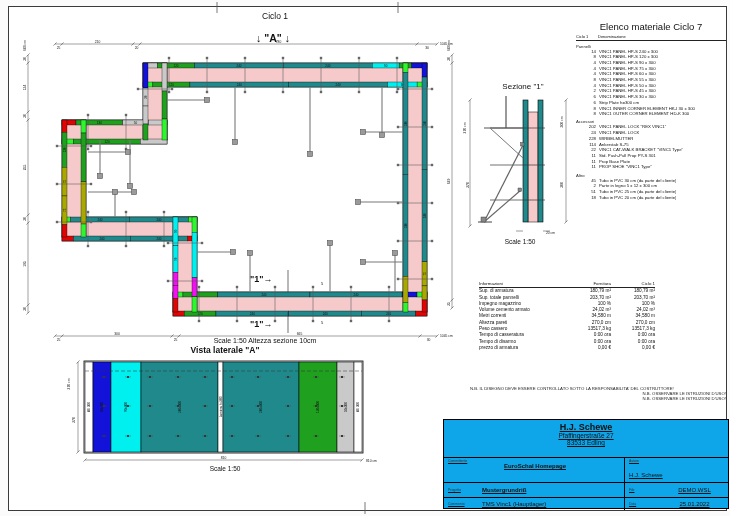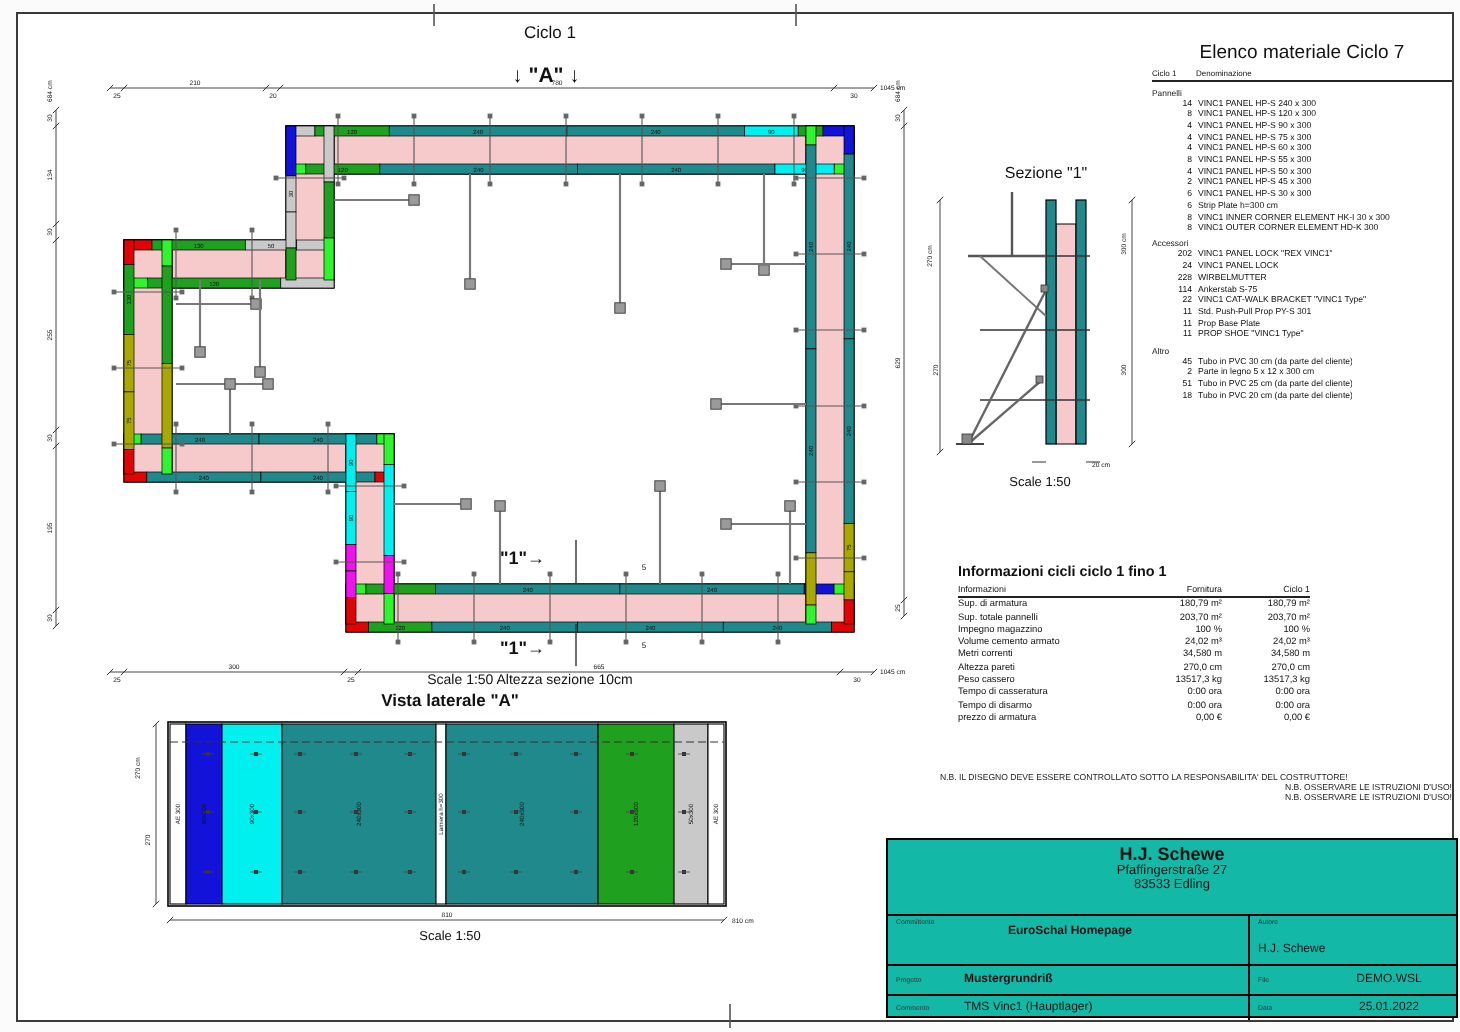--- a/index.html
+++ b/index.html
@@ -27,21 +27,21 @@
   .info-row.head{border-bottom:0.7px solid #222;font-size:4.4px;}
   .i-l{flex:1;}
   .i-c2{width:56px;text-align:right;flex:none;}
   .i-c3{width:44px;text-align:right;flex:none;}
   
   #nb{position:absolute;left:470px;top:386px;width:256px;text-align:right;
       font-size:4.3px;line-height:5.2px;color:#222;}
   #nb div:first-child{text-align:left;}
   
   #tblock{position:absolute;left:443px;top:419px;width:284px;height:88px;
-          border:1px solid #000;color:#111;background:#14b8a6;}
+          border:1px solid #000;color:#111;background:#0ea5e9;text-decoration:underline;}
   .tb-r1{height:35px;border-bottom:0.8px solid #000;text-align:center;padding-top:2px;}
   .tb-company{font-size:9px;font-weight:bold;}
   .tb-addr{font-size:6.5px;}
   .tb-row{display:flex;border-bottom:0.8px solid #000;}
   .tb-row:last-child{border-bottom:none;}
   .tb-cell{position:relative;padding:1px 2px 1px 4px;box-sizing:border-box;}
   .tb-left{width:181px;border-right:0.8px solid #000;flex:none;}
   .tb-right{flex:1;}
   .tb-lab{font-size:3.4px;color:#333;display:block;}
   .tb-val{font-size:6px;}
@@ -588,21 +588,20 @@
         <span class="el-desc">Tubo in PVC 25 cm (da parte del cliente)</span>
       </div>
       <div class="el-row">
         <span class="el-qty">18</span>
         <span class="el-desc">Tubo in PVC 20 cm (da parte del cliente)</span>
       </div>
     </div>
 </div>
 
 <div id="info">
-  <div class="info-title">Informazioni cicli  ciclo 1 fino 1</div>
   <div id="info-body">
       <div class="info-row head">
         <span class="i-l">Informazioni</span>
         <span class="i-c2">Fornitura</span>
         <span class="i-c3">Ciclo 1</span>
       </div>
       <div class="info-row">
         <span class="i-l">Sup. di armatura</span>
         <span class="i-c2">180,79 m²</span>
         <span class="i-c3">180,79 m²</span>

